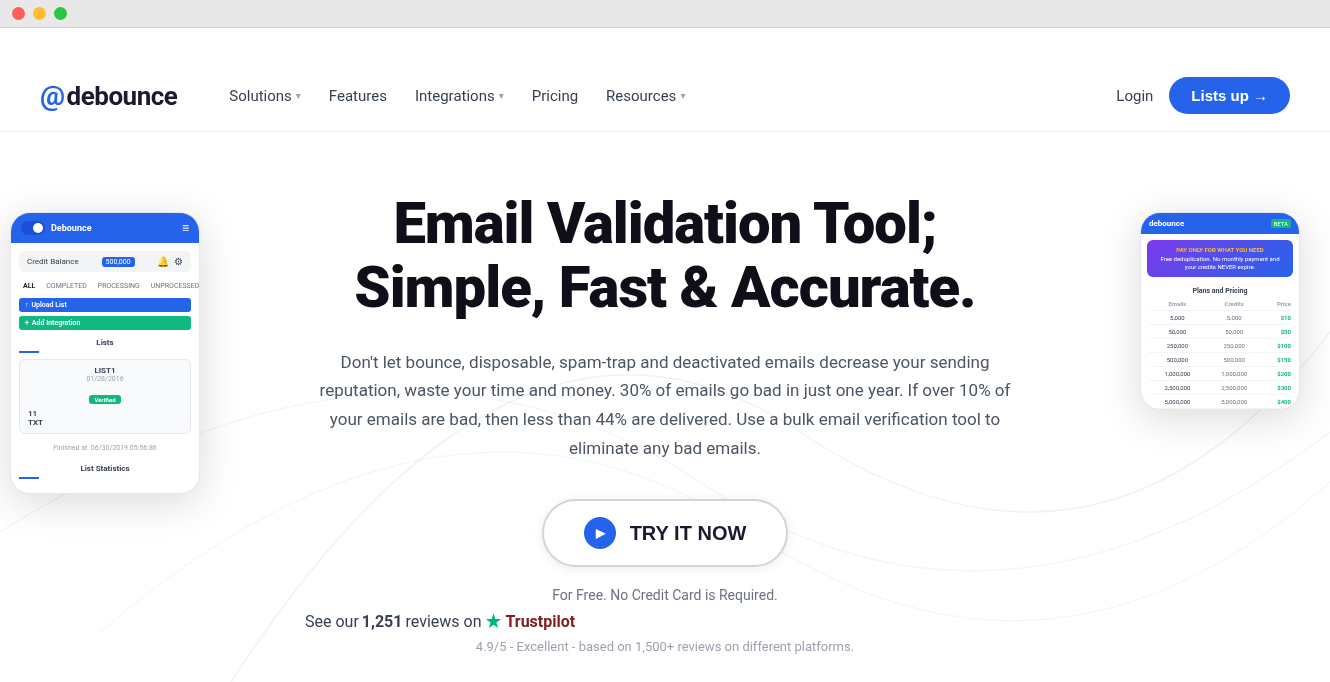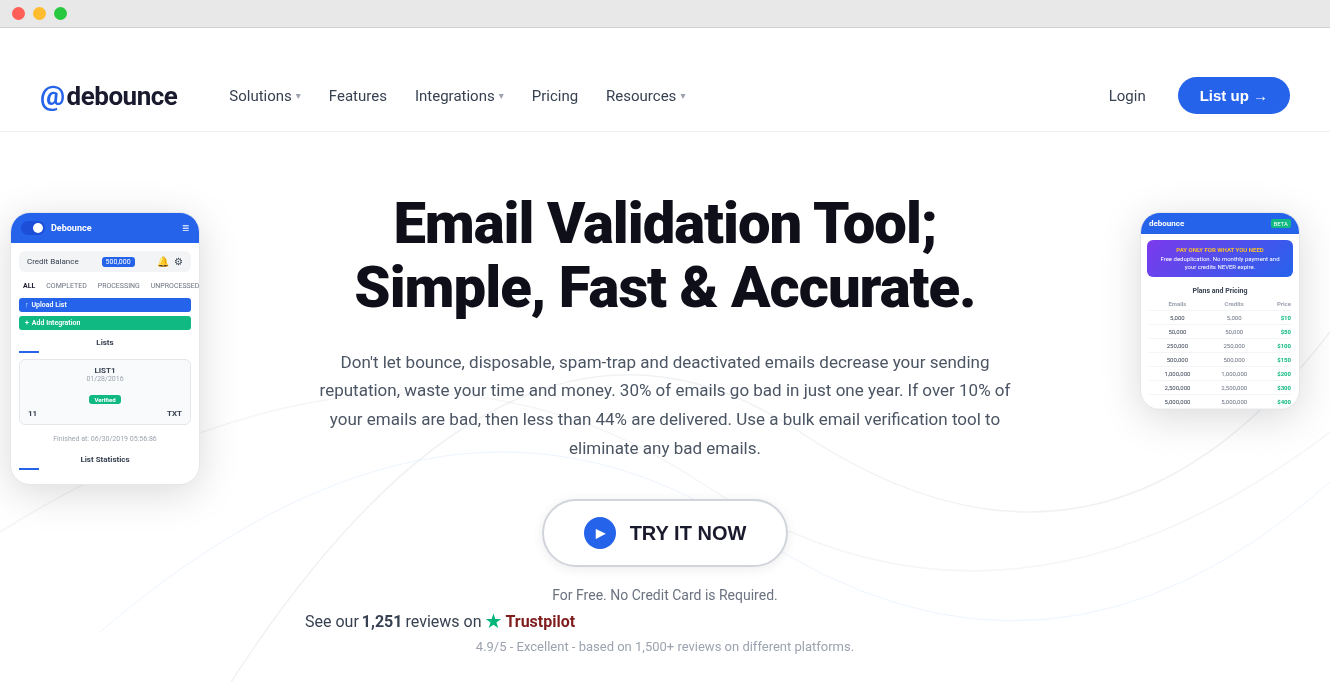--- a/index.html
+++ b/index.html
@@ -73,21 +73,20 @@
       border-radius: 4px;
       text-decoration: none;
     }
     .nav-item .chevron {
       font-size: 10px;
       color: #9ca3af;
     }
     .nav-right {
       display: flex;
       align-items: center;
-      gap: 16px;
     }
     .login-btn {
       font-size: 15px;
       color: #374151;
       cursor: pointer;
       padding: 8px 16px;
     }
     .signup-btn {
       background: #2563eb;
       color: #fff;
@@ -324,21 +323,21 @@
       background: #10b981;
       color: #fff;
       border-radius: 3px;
       padding: 1px 5px;
       font-size: 6px;
       font-weight: 700;
       display: inline-block;
       margin-bottom: 5px;
     }
     .list-stats { display: flex; justify-content: space-between; font-size: 8px; font-weight: 700; color: #374151; }
-    .list-stats-row { display: flex; justify-content: space-between; }
+    .list-stats-row { display: flex; justify-content: flex-start; flex-direction: column; }
     .phone-footer { font-size: 7px; color: #9ca3af; text-align: center; padding: 4px; }
 
     
     .right-phone-header {
       background: #2563eb;
       padding: 6px 8px;
       display: flex;
       align-items: center;
       justify-content: space-between;
     }
@@ -399,21 +398,21 @@
       <span>Pricing</span>
     </a>
     <a class="nav-item">
       <span>Resources</span>
       <span class="chevron">▾</span>
     </a>
   </div>
 
   <div class="nav-right">
     <span class="login-btn">Login</span>
-    <button class="signup-btn">List up →</button>
+    <button class="signup-btn">Lists up →</button>
   </div>
 </nav>
 
 <div class="hero">
 
   <svg class="bg-curves" viewBox="0 0 1330 620" xmlns="http://www.w3.org/2000/svg" preserveAspectRatio="none">
     <path d="M 200 600 Q 500 100 800 300 Q 1100 500 1330 200" stroke="#e5e7eb" stroke-width="1.5" fill="none" opacity="0.6"></path>
     <path d="M 0 400 Q 400 150 700 350 Q 1000 550 1330 300" stroke="#e5e7eb" stroke-width="1.5" fill="none" opacity="0.4"></path>
     <path d="M 100 500 Q 450 200 750 400 Q 1050 600 1330 350" stroke="#dbeafe" stroke-width="1" fill="none" opacity="0.5"></path>
   </svg>

